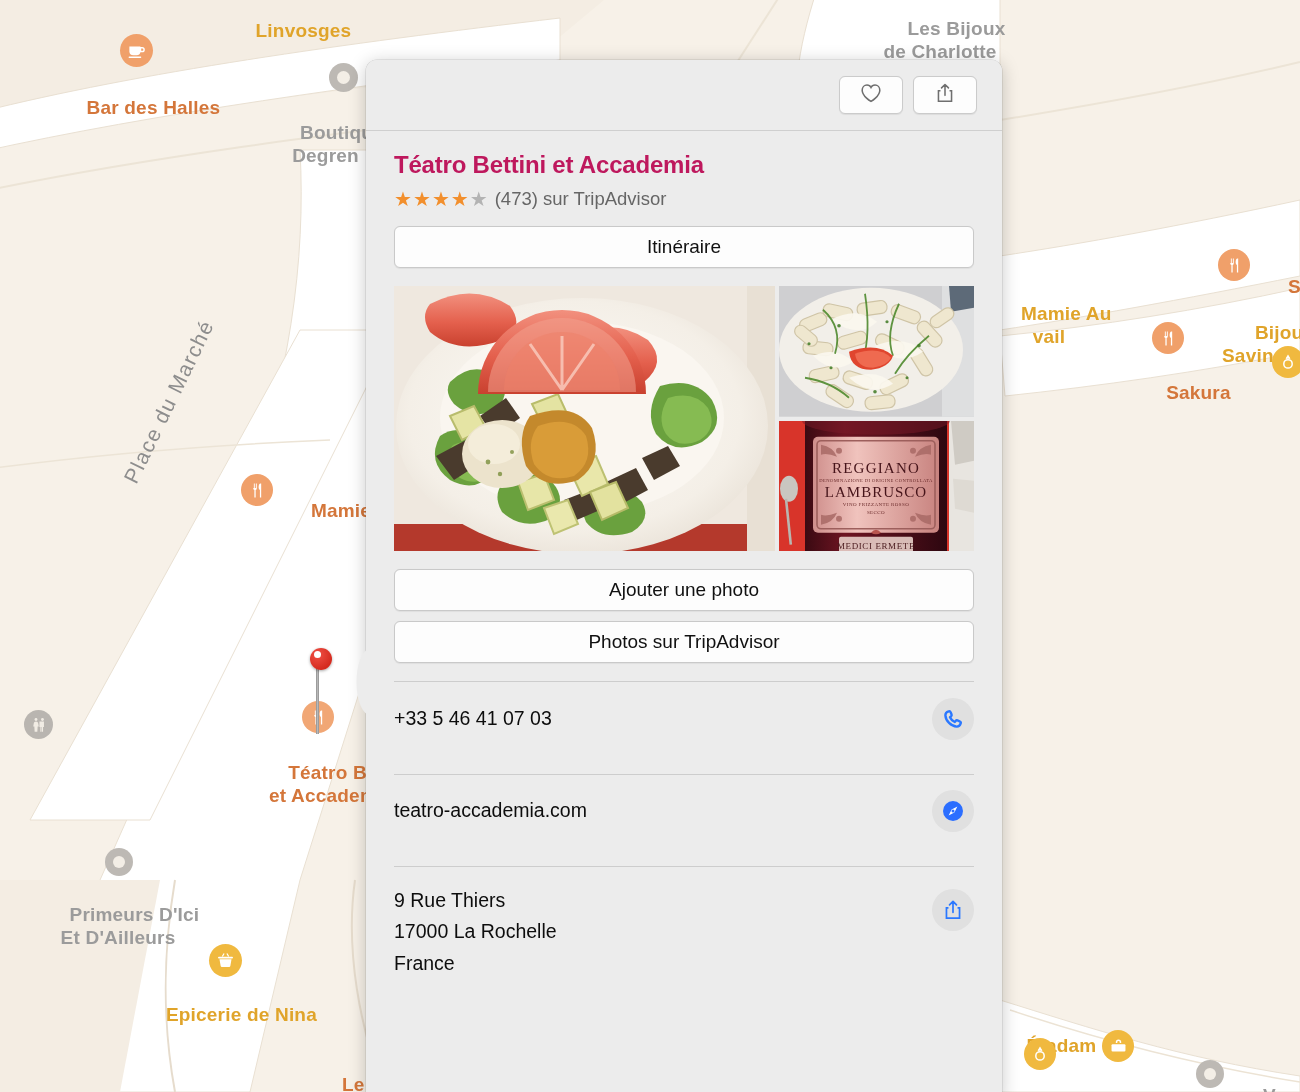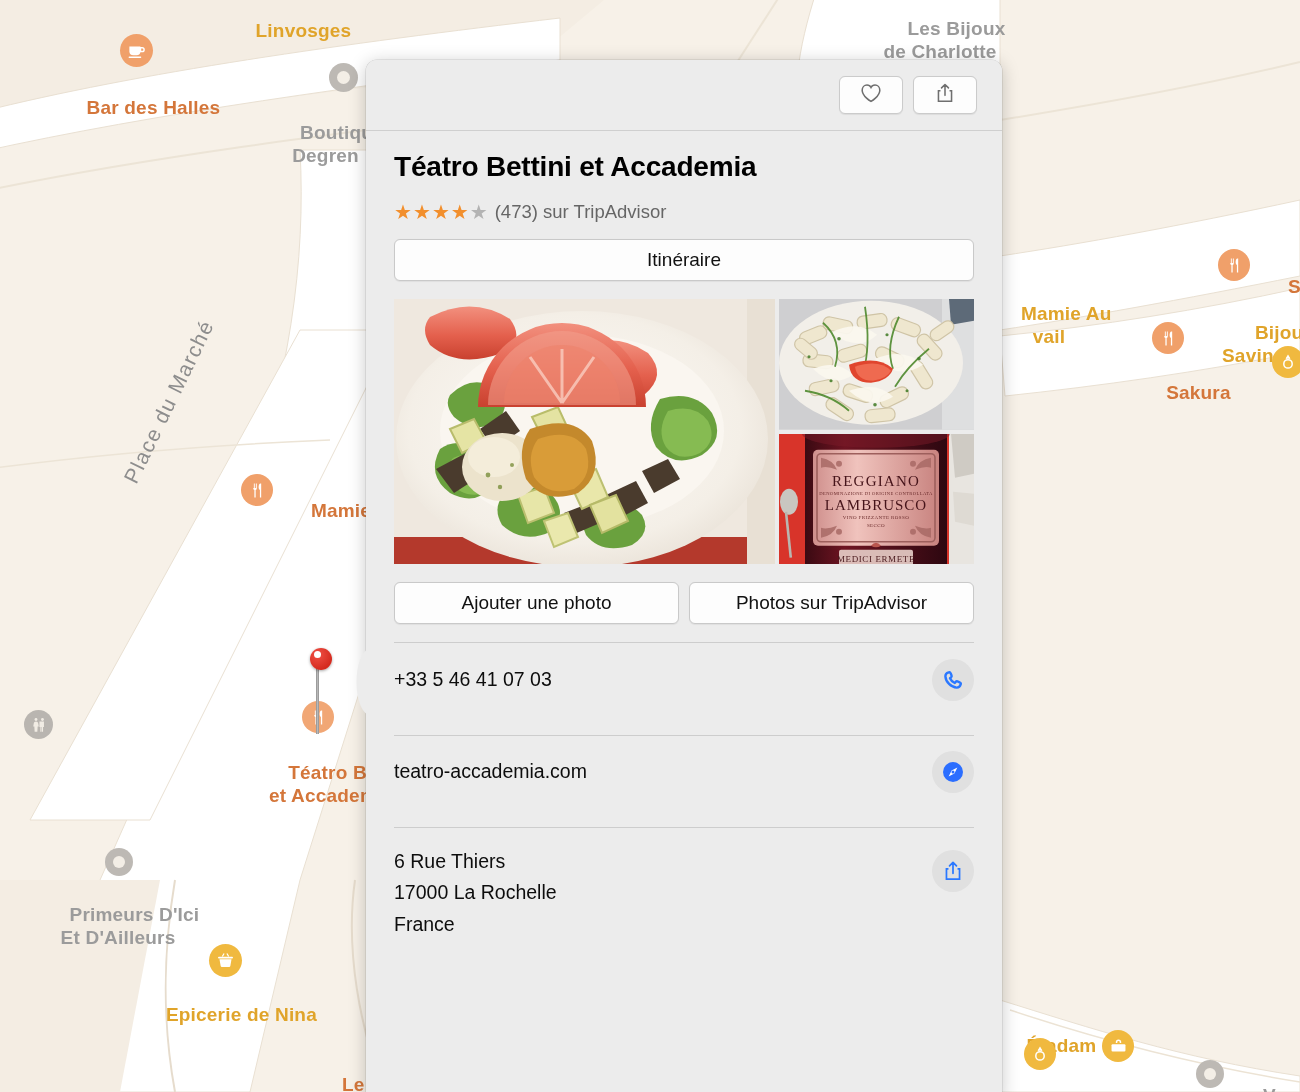--- a/index.html
+++ b/index.html
@@ -86,22 +86,22 @@
     width: 64px; height: 38px; background: #fdfdfd;
     border: .5px solid #cbcbcb; border-radius: 6px;
     display: flex; align-items: center; justify-content: center;
     box-shadow: 0 .5px 1px rgba(0,0,0,.07); cursor: pointer;
   }
   .hdr-btn svg { stroke: #6f6f6f; fill: none; stroke-width: 1.7; }
 
   #panel-body { padding: 20px 28px 0 28px; }
 
   #place-title {
-    font-size: 28px; font-weight: bold; color: #000000;
-    letter-spacing: -.2px; margin-bottom: 18px;
+    font-size: 24px; font-weight: bold; color: #be185d;
+    letter-spacing: -.2px; margin-bottom: 9px;
   }
   #place-sub { font-size: 18.5px; color: #3a3a3a; margin-bottom: 4px; }
   #place-sub .closed { color: #e2574a; }
   #rating-row { display: flex; align-items: center; gap: 7px; margin-bottom: 16px; }
   #stars { display: flex; gap: 1px; }
   .star { font-size: 20px; line-height: 20px; }
   .star.on  { color: #f28f2d; }
   .star.off { color: #b3b3b3; }
   #rating-text { font-size: 18.5px; color: #666; }
 
@@ -116,21 +116,21 @@
 
   
   #photos {
     display: flex; gap: 4px; height: 265px; margin-bottom: 18px;
   }
   #photo-main { width: 385px; height: 265px; overflow: hidden; position: relative; cursor: pointer; }
   #photo-col  { display: flex; flex-direction: column; gap: 4px; width: 195px; }
   .photo-sm { width: 195px; height: 130.5px; overflow: hidden; position: relative; cursor: pointer; }
   .photo svg { display: block; width: 100%; height: 100%; }
 
-  #photo-buttons { display: flex; gap: 10px; }
+  #photo-buttons { display: flex; flex-direction: column; gap: 10px; }
   .divider { height: .5px; background: #cdcdcd; margin: 18px 0 0 0; }
 
   .info-row {
     display: flex; align-items: center; justify-content: space-between;
     min-height: 74px; padding: 10px 0;
   }
   .info-text { font-size: 19.5px; color: #0d0d0d; line-height: 1.62; }
   .circ-btn {
     width: 42px; height: 42px; border-radius: 50%;
     background: #e0e0e0; display: flex; align-items: center;
@@ -575,21 +575,21 @@
               <path d="M16.4 7.6 L10.6 10.4 L7.6 16.4 L13.4 13.6 Z" fill="#ffffff"></path>
               <circle cx="12" cy="12" r="1.5" fill="#2b6eff"></circle>
             </svg>
           </span>
         </div>
       </div>
 
       <div class="divider"></div>
       <div class="info-row" style="align-items:flex-start; padding-top:18px;">
         <div class="info-text">
-          <div>6 Rue Thiers</div>
+          <div>9 Rue Thiers</div>
           <div>17000 La Rochelle</div>
           <div>France</div>
         </div>
         <div class="circ-btn" style="margin-top:4px;">
           <span>
             <svg width="20" height="22" viewBox="0 0 22 24" fill="none" stroke="#2b78ff" stroke-width="1.9">
               <path d="M11 2.6 L11 14.6 M11 2.6 L7.2 6.4 M11 2.6 L14.8 6.4" stroke-linecap="round"></path>
               <path d="M6 9.6 H3.8 V21 H18.2 V9.6 H16"></path>
             </svg>
           </span>

